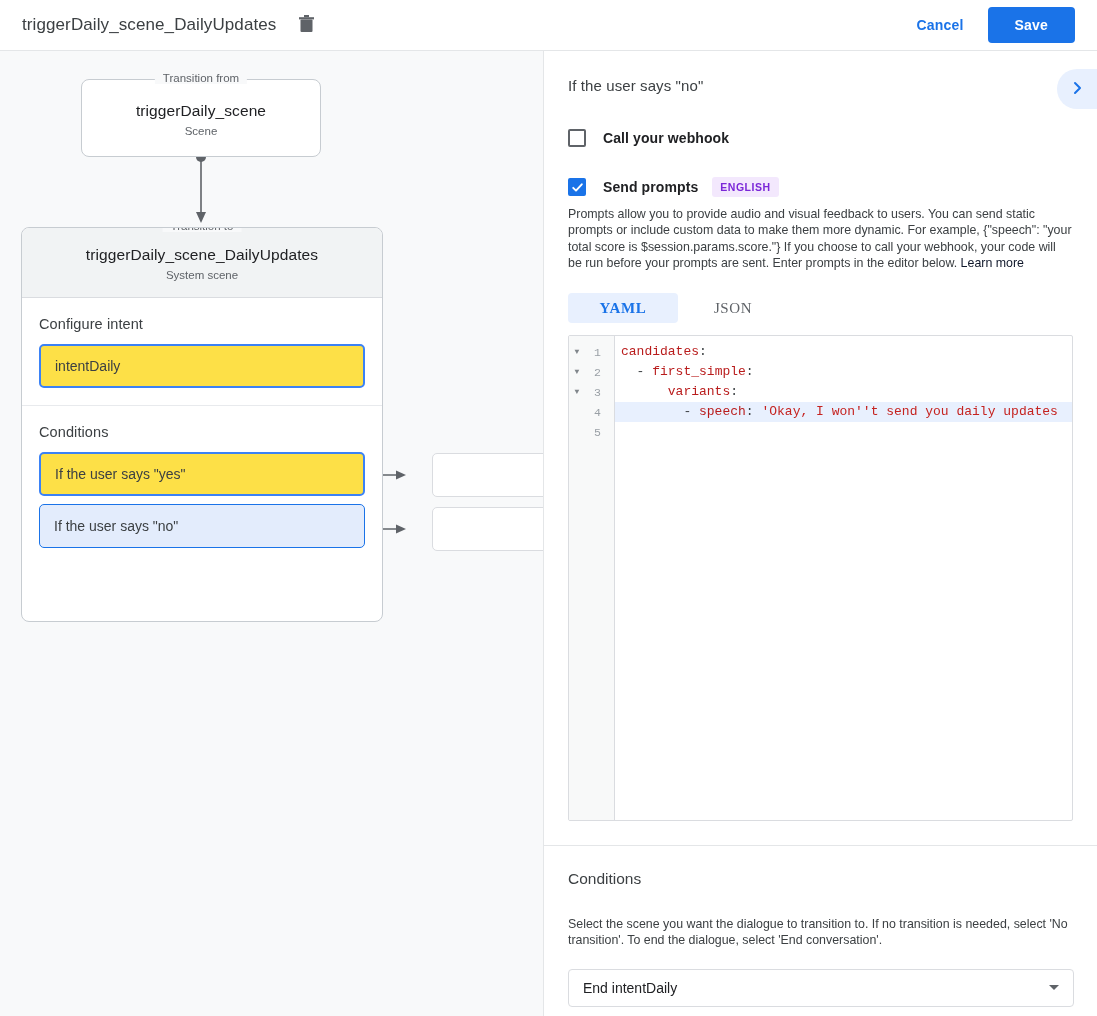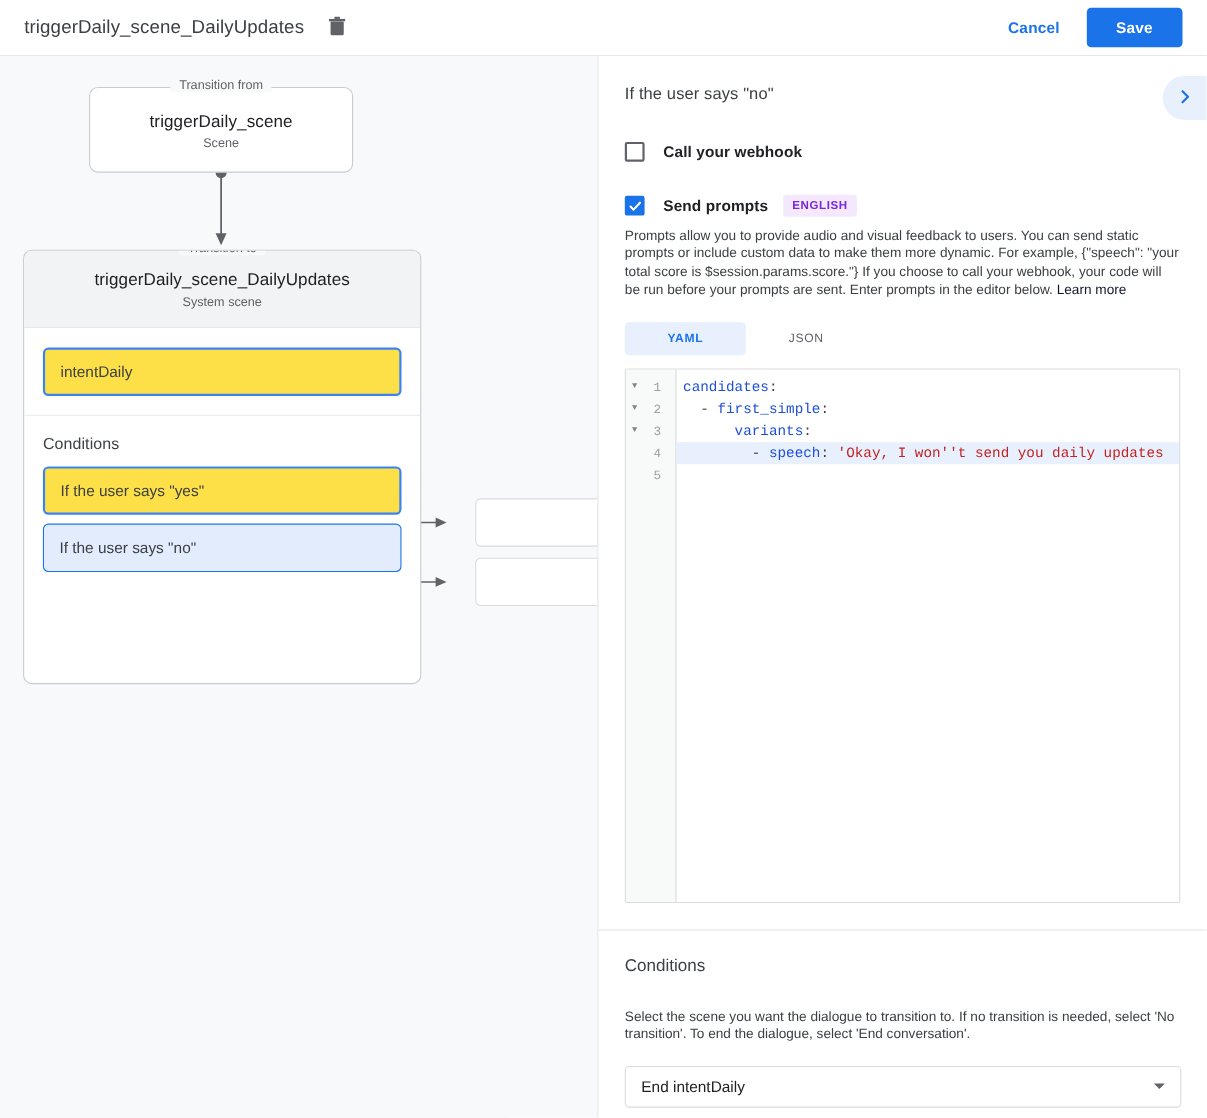--- a/index.html
+++ b/index.html
@@ -147,23 +147,23 @@
   .desc {
     margin-top: 9px; font-size: 12.4px; line-height: 16.3px;
     color: #3c4043; max-width: 510px;
   }
   .link { color: #0f172a; text-decoration: none; cursor: pointer; }
 
   
   .tabs { display: flex; margin-top: 22px; }
   .tab {
     width: 110px; height: 30px; display: flex; align-items: center;
-    justify-content: center; font-size: 11px; color: #5f6368;
+    justify-content: center; font-size: 15px; color: #5f6368;
     cursor: pointer; letter-spacing: .6px; border-radius: 4px;
-    background: none; border: none; font-family: Liberation Sans, sans-serif;
+    background: none; border: none; font-family: Liberation Serif, serif;
   }
   .tab.active { background: #e8f0fe; color: #1a73e8; font-weight: 600; }
 
   
   .editor {
     margin-top: 12px; border: 1px solid #dadce0; border-radius: 2px;
     height: 486px; display: flex; overflow: hidden; background: #fff;
   }
   .gutter {
     width: 46px; background: #f8f9f9; border-right: 1px solid #dadce0;
@@ -179,21 +179,21 @@
   .gnum { width: 22px; text-align: right; padding-right: 6px; }
   .code {
     flex: 1; padding-top: 6px; overflow: hidden;
     font-family: "Liberation Mono", monospace; font-size: 13px;
   }
   .cline {
     height: 20px; line-height: 20px; white-space: pre; padding-left: 6px;
     color: #202124;
   }
   .cline.hl { background: #e8f0fe; }
-  .k { color: #1d4ed8; font-family: Liberation Mono, monospace; }
+  .k { color: #b91c1c; font-family: Liberation Mono, monospace; }
   .s { color: #c5221f; }
   .p { color: #3c4043; }
 
   
   .insert-row { display: flex; align-items: center; margin-top: 14px; }
   .insert-label { font-size: 13px; color: #3c4043; margin-right: 13px; }
   .chip {
     border: 1px solid #9aa0a6; border-radius: 14px; height: 27px;
     padding: 0 14px; display: flex; align-items: center;
     font-size: 12.5px; color: #3c4043; background: #fff;
@@ -266,20 +266,21 @@
   <div class="stub-box" style="top:456px"></div>
 
   <div class="fieldset" id="node-to">
     <div class="legend">Transition to</div>
     <div class="to-head">
       <div class="node-title">triggerDaily_scene_DailyUpdates</div>
       <div class="node-sub">System scene</div>
     </div>
 
     <div class="section">
+      <div class="section-label">Configure intent</div>
       <div class="pill-box">intentDaily</div>
     </div>
 
     <div class="section">
       <div class="section-label">Conditions</div>
       <div class="pill-box cond-box">If the user says "yes"</div>
       <div class="pill-box cond-box selected">If the user says "no"</div>
     </div>
   </div>
 </div>

